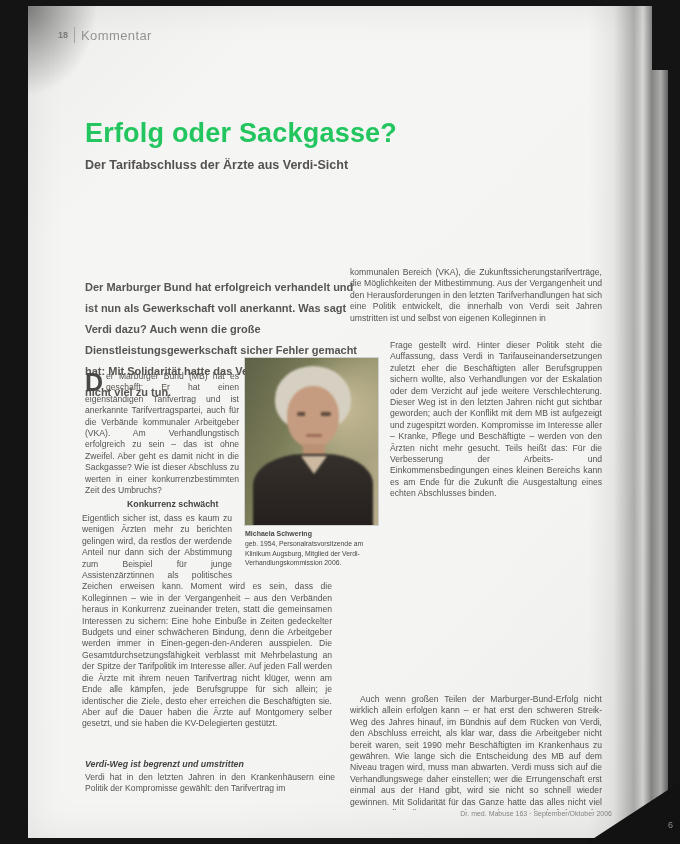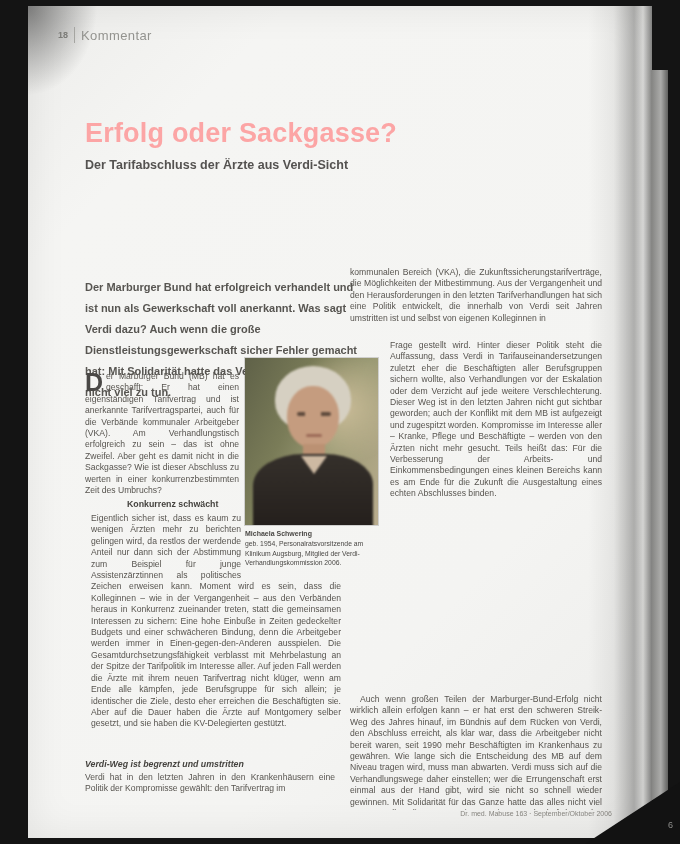--- a/index.html
+++ b/index.html
@@ -39,40 +39,40 @@
     position:absolute;left:668px;top:820px;color:#8f8f8d;font-size:9px;
   }
 
   .header{position:absolute;left:58px;top:27px;display:flex;align-items:center;color:#8a8a86;}
   .header .pn{font-size:9px;font-weight:bold;color:#7b7b77;}
   .header .rule{width:1px;height:16px;background:#a5a5a1;margin:0 6px;}
   .header .sec{font-size:13px;letter-spacing:.4px;color:#93938f;}
 
   .title{
     position:absolute;left:85px;top:118px;width:460px;
-    font-size:27px;font-weight:bold;color:#fca5a5;letter-spacing:.2px;
+    font-size:27px;font-weight:bold;color:#22c55e;letter-spacing:.2px;
   }
   .subtitle{
     position:absolute;left:85px;top:158px;width:460px;
     font-size:12.5px;font-weight:bold;color:#545250;
   }
 
   .intro{
     position:absolute;left:85px;top:277px;width:282px;
     font-size:11px;line-height:21px;font-weight:bold;color:#575551;
     filter:blur(.2px);
   }
 
   .bodytext{font-size:8.6px;line-height:11.4px;color:#57544f;text-align:justify;filter:blur(.25px);}
   .colhead{font-size:8.8px;font-weight:bold;color:#45433f;filter:blur(.2px);}
 
   .lc-p1{position:absolute;left:85px;top:371px;width:154px;height:124px;overflow:hidden;}
   .dropcap{float:left;font-size:25px;line-height:21px;font-weight:bold;color:#4a4846;padding:1px 3px 0 0;}
   .lc-h1{position:absolute;left:85px;top:499px;margin-left:42px;}
-  .lc-p2{position:absolute;left:91px;top:513px;width:250px;height:242px;overflow:hidden;}
+  .lc-p2{position:absolute;left:82px;top:513px;width:250px;height:242px;overflow:hidden;}
   .lc-p2 .photo-spacer{float:right;width:100px;height:64px;}
   .lc-h2{position:absolute;left:85px;top:759px;font-style:italic;}
   .lc-p3{position:absolute;left:85px;top:772px;width:250px;height:24px;overflow:hidden;}
 
   .rc-p1{position:absolute;left:350px;top:267px;width:252px;height:82px;overflow:hidden;}
   .rc-p2{position:absolute;left:390px;top:340px;width:212px;height:222px;overflow:hidden;}
   .rc-p3{position:absolute;left:350px;top:575px;width:252px;height:118px;overflow:hidden;}
   .rc-p4{position:absolute;left:350px;top:694px;width:252px;height:116px;overflow:hidden;text-indent:10px;}
 
   .photo{

